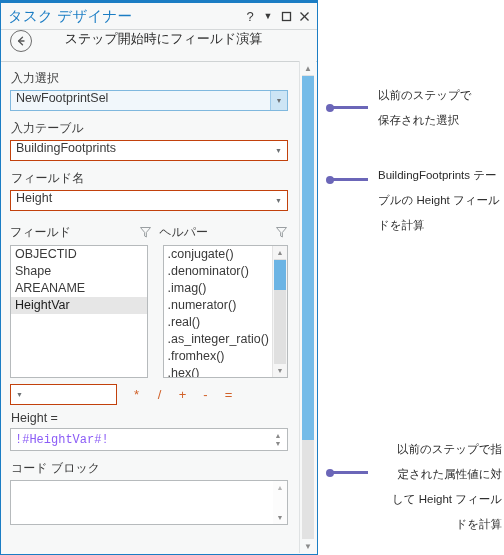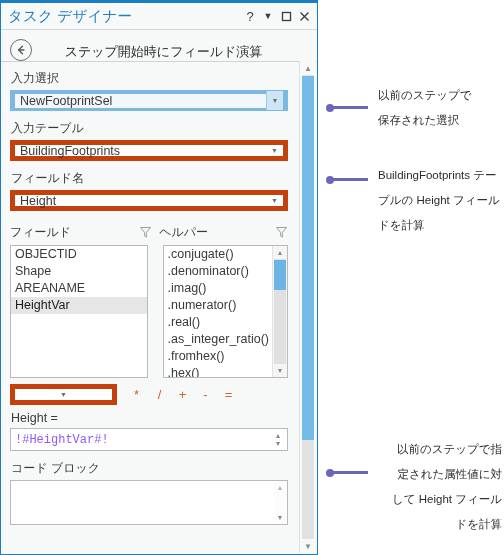--- a/index.html
+++ b/index.html
@@ -62,21 +62,21 @@
   .titlesep {
     height: 1px;
     background: #d6d9da;
     margin: 0;
   }
 
   
   .subheader {
     height: 31px;
     display: flex;
-    align-items: flex-end;
+    align-items: flex-start;
     padding-left: 9px;
     box-sizing: border-box;
   }
   .backbtn {
     width: 22px; height: 22px;
     border: 1.3px solid #6d6d6d;
     border-radius: 50%;
     display: inline-flex;
     align-items: center;
     justify-content: center;
@@ -107,24 +107,23 @@
     background: #f7f8f8;
   }
   .flabel {
     font-size: 12px;
     color: #3a3a3a;
     margin: 0 0 3px 1px;
     white-space: nowrap;
   }
   .combo {
     height: 21px;
-    border: 5px solid #c2410c;
+    border: 1px solid #c2410c;
     background: #ffffff;
     display: flex;
-    align-items: center;
     box-sizing: border-box;
     margin-bottom: 9px;
     position: relative;
   }
   .combo .val {
     flex: 1;
     padding-left: 5px;
     font-size: 12.5px;
     color: #3a3a3a;
     white-space: nowrap;

